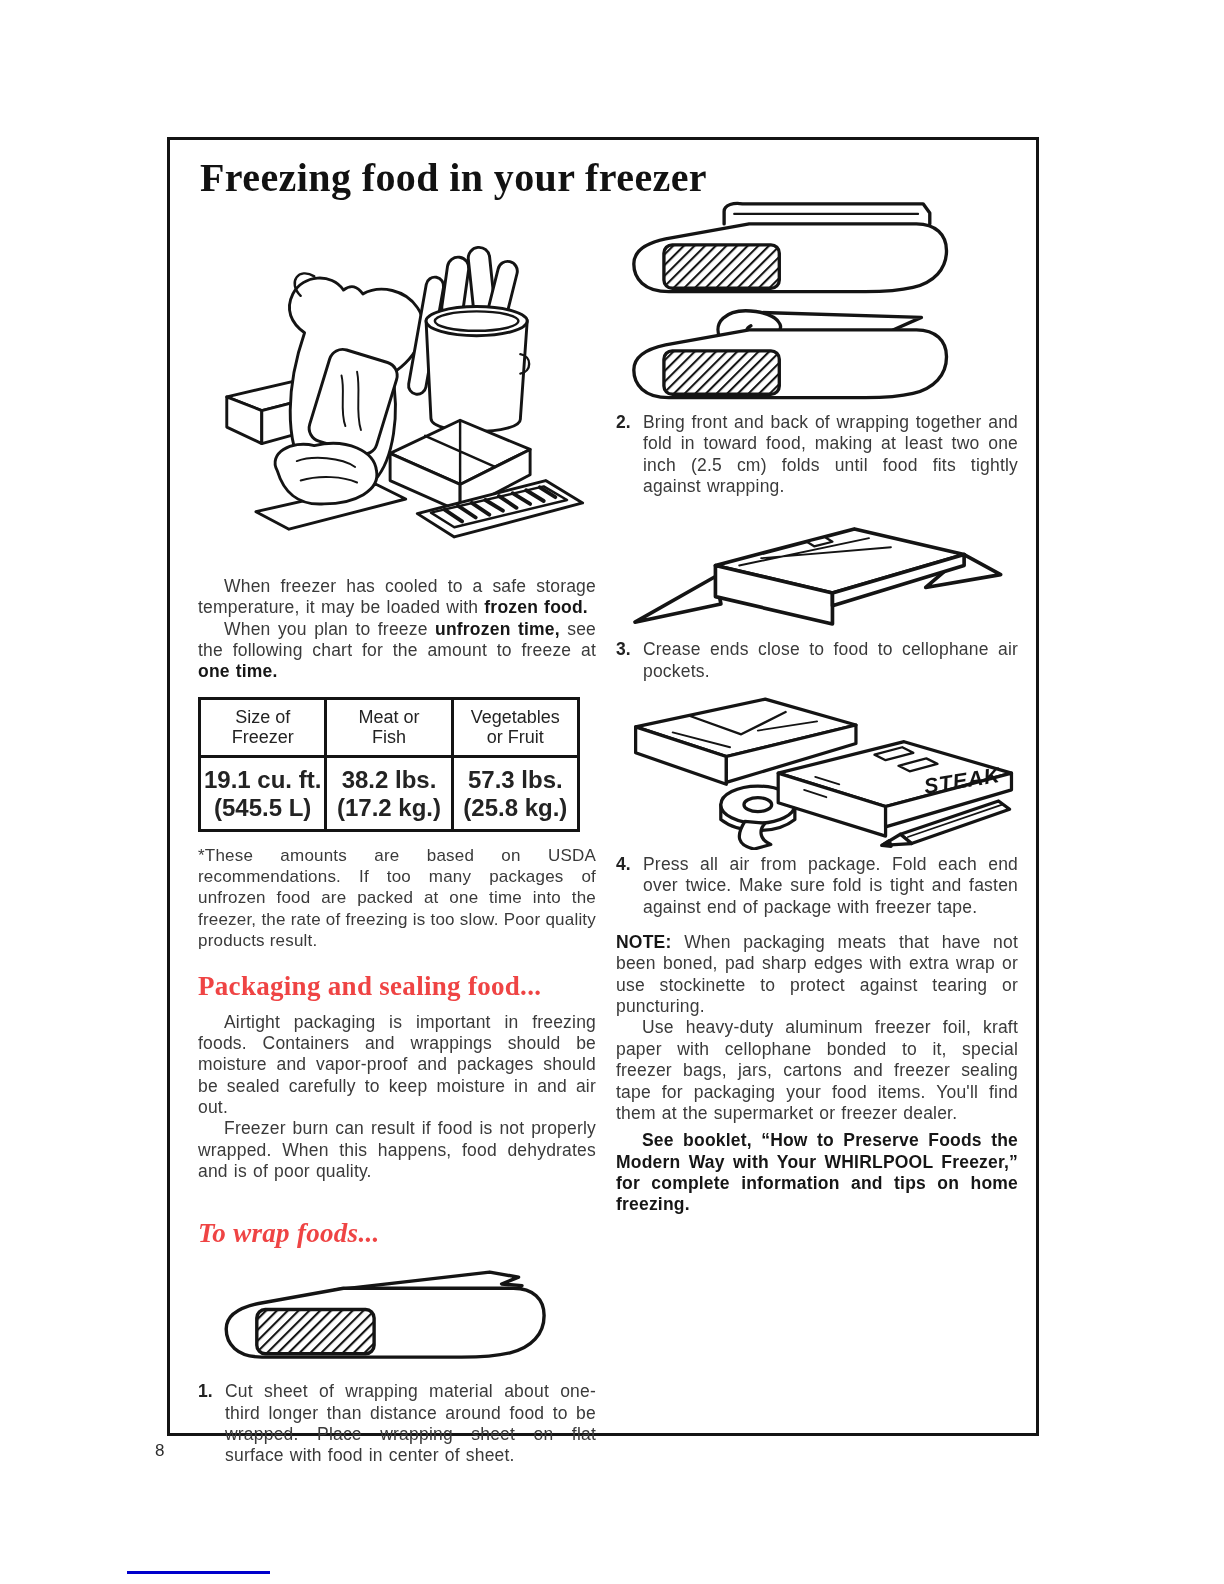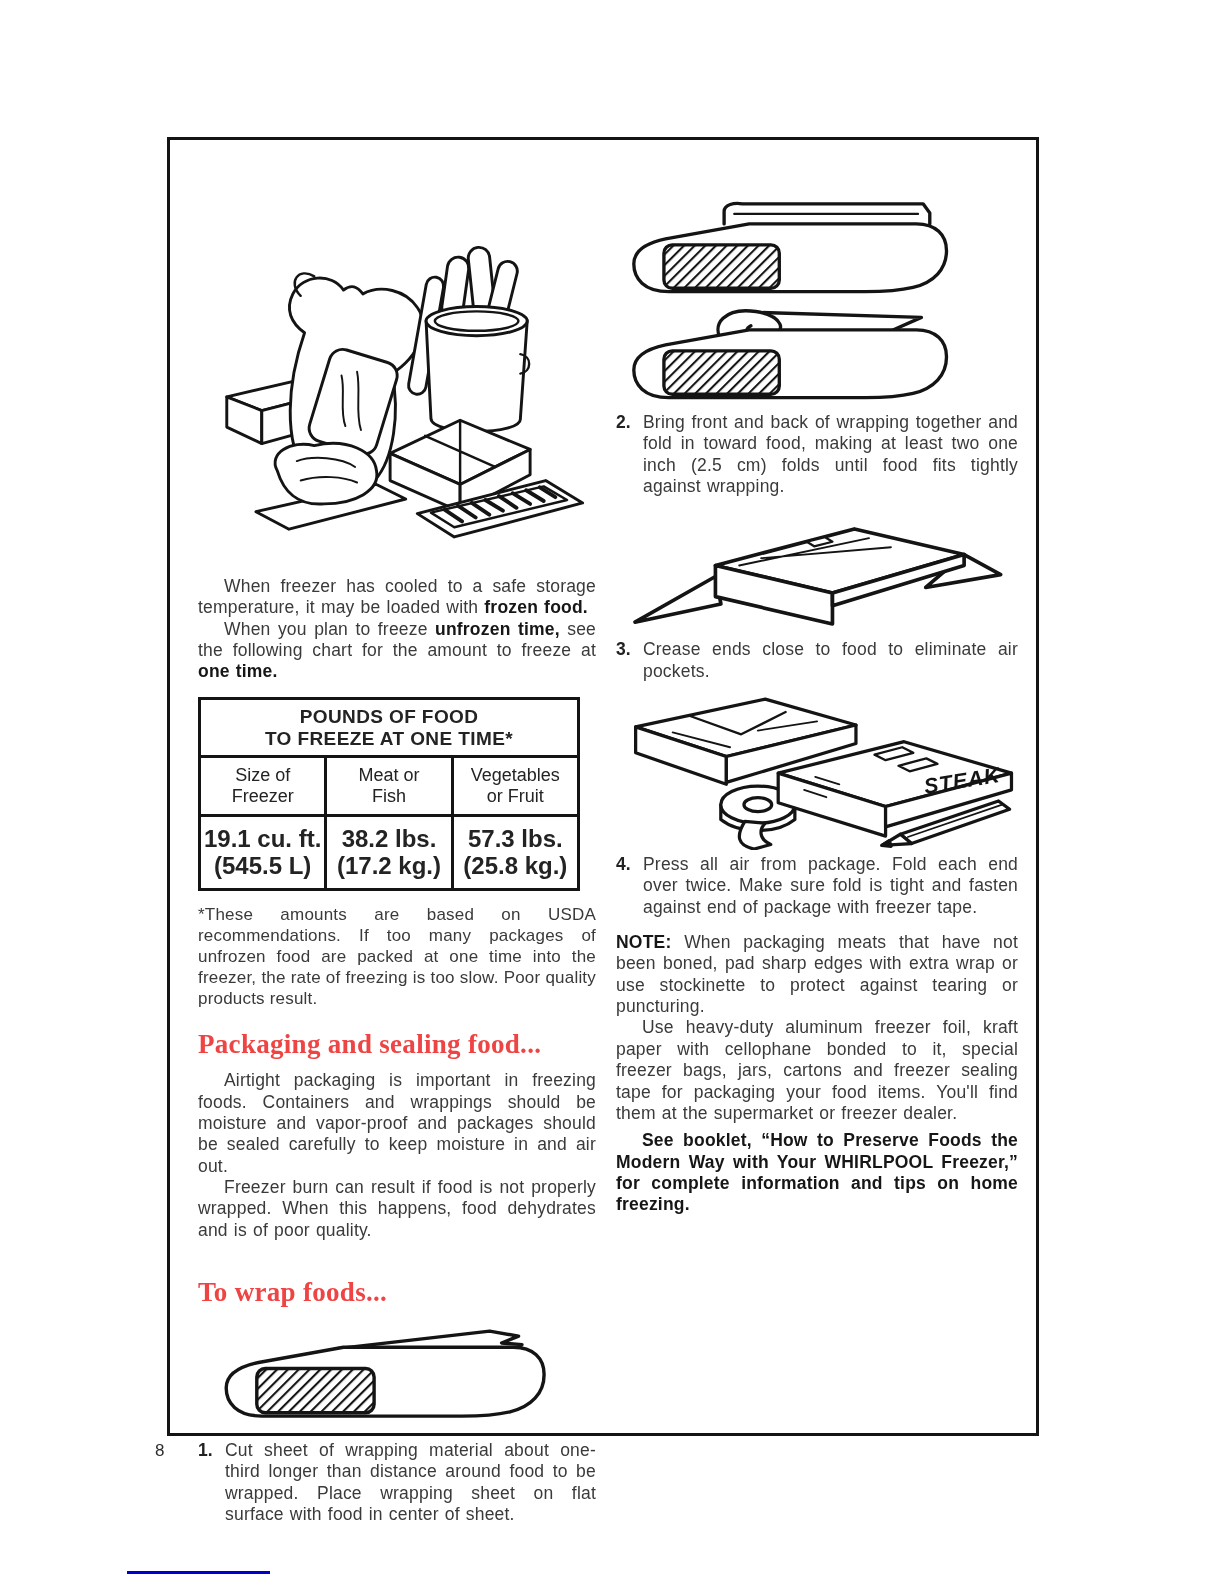--- a/index.html
+++ b/index.html
@@ -76,20 +76,21 @@
     width: 143px; height: 3px;
   }
   .mt6 { margin-top: 6px; } .mt10 { margin-top: 6px; } .mt14 { margin-top: 14px; }
 </style>
 </head>
 <body>
 
 <div class="page">
   <div class="border-box">
 
+    <h1 class="title">Freezing food in your freezer</h1>
 
     <div class="col col-left">
 
       <svg class="illus" width="392" height="350" viewBox="0 0 400 360" fill="none" stroke="#141414" stroke-width="3" stroke-linejoin="round" stroke-linecap="round">
         <defs>
           <pattern id="hatch" patternUnits="userSpaceOnUse" width="9" height="9" patternTransform="rotate(45)">
             <rect width="9" height="9" fill="#ffffff" stroke="none"></rect>
             <line x1="1" y1="0" x2="1" y2="9" stroke="#141414" stroke-width="3"></line>
           </pattern>
           <path id="wrapBody" d="M54,112 C24,112 12,96 12,79 C12,61 31,53 50,49 L150,31 L350,31 C373,31 386,44 386,63 C386,85 371,101 346,107 C321,113 298,112 278,112 Z" fill="#ffffff" stroke="#141414" stroke-width="4"></path>
@@ -149,46 +150,40 @@
           <line x1="336" y1="278" x2="354" y2="289" stroke-width="4"></line>
           <line x1="350" y1="275" x2="366" y2="285" stroke-width="4"></line>
         </g>
       </svg>
 
       <p class="body indent mt10"><span>When freezer has cooled to a safe storage temperature, it may be loaded with </span><b>frozen food.</b></p>
       <p class="body indent"><span>When you plan to freeze </span><b>unfrozen time,</b><span> see the following chart for the amount to freeze at </span><b>one time.</b></p>
 
       <table class="freeze">
         <tbody>
-          <tr>
-            <td colspan="3" class="tbl-title">
-              <span>POUNDS OF FOOD</span><br>
-              <span>TO FREEZE AT ONE TIME*</span>
-            </td>
-          </tr>
           <tr class="hdr">
             <td><span>Size of</span><br><span>Freezer</span></td>
             <td><span>Meat or</span><br><span>Fish</span></td>
             <td><span>Vegetables</span><br><span>or Fruit</span></td>
           </tr>
           <tr class="data">
             <td><span>19.1 cu. ft.</span><br><span>(545.5 L)</span></td>
             <td><span>38.2 lbs.</span><br><span>(17.2 kg.)</span></td>
             <td><span>57.3 lbs.</span><br><span>(25.8 kg.)</span></td>
           </tr>
         </tbody>
       </table>
 
       <p class="footnote">*These amounts are based on USDA recommendations. If too many packages of unfrozen food are packed at one time into the freezer, the rate of freezing is too slow. Poor quality products result.</p>
 
       <h2 class="section">Packaging and sealing food...</h2>
       <p class="body indent">Airtight packaging is important in freezing foods. Containers and wrappings should be moisture and vapor-proof and packages should be sealed carefully to keep moisture in and air out.</p>
       <p class="body indent">Freezer burn can result if food is not properly wrapped. When this happens, food dehydrates and is of poor quality.</p>
 
-      <h2 class="section" style="margin-top:36px;">To wrap foods...</h2>
+      <h2 class="section" style="margin-top:36px;font-style:italic;">To wrap foods...</h2>
 
       <svg class="illus" width="340" height="112" viewBox="0 0 400 125" fill="none" stroke="#141414" stroke-width="4" stroke-linejoin="round" stroke-linecap="round" style="margin:6px 0 10px 18px;">
         <path d="M140,33 L322,12 L356,18 L336,26 L360,28 L350,33" fill="#ffffff"></path>
         <use href="#wrapBody"></use>
         <use href="#foodBlock"></use>
       </svg>
 
       <div class="step">
         <span class="num">1.</span>
         <span class="txt">Cut sheet of wrapping material about one-third longer than distance around food to be wrapped. Place wrapping sheet on flat surface with food in center of sheet.</span>
@@ -221,21 +216,21 @@
         <path fill="#ffffff" d="M100,76 L12,126 L106,106 Z"></path>
         <path fill="#ffffff" d="M100,64 L252,24 L372,52 L228,94 Z"></path>
         <path fill="#ffffff" d="M100,64 L228,94 L228,128 L100,98 Z"></path>
         <path fill="#ffffff" d="M228,94 L372,52 L372,64 L228,108 Z"></path>
         <path d="M126,64 L268,34 M150,56 L292,44" stroke-width="2"></path>
         <path d="M200,38 L220,33 L228,38 L208,43 Z" stroke-width="2.5" fill="#ffffff"></path>
       </svg>
 
       <div class="step">
         <span class="num">3.</span>
-        <span class="txt">Crease ends close to food to eliminate air pockets.</span>
+        <span class="txt">Crease ends close to food to cellophane air pockets.</span>
       </div>
 
       <svg class="illus" width="404" height="162" viewBox="0 0 430 175" fill="none" stroke="#141414" stroke-width="3.5" stroke-linejoin="round" stroke-linecap="round" style="margin:6px 0 4px 0;">
         <g>
           <path fill="#ffffff" d="M18,42 L158,12 L256,40 L116,74 Z"></path>
           <path fill="#ffffff" d="M18,42 L116,74 L116,104 L18,70 Z"></path>
           <path fill="#ffffff" d="M116,74 L256,40 L256,60 L116,102 Z"></path>
           <path d="M76,30 L132,50 L180,26" stroke-width="2.5"></path>
           <path d="M58,48 L120,64 M150,46 L214,36" stroke-width="2"></path>
         </g>

